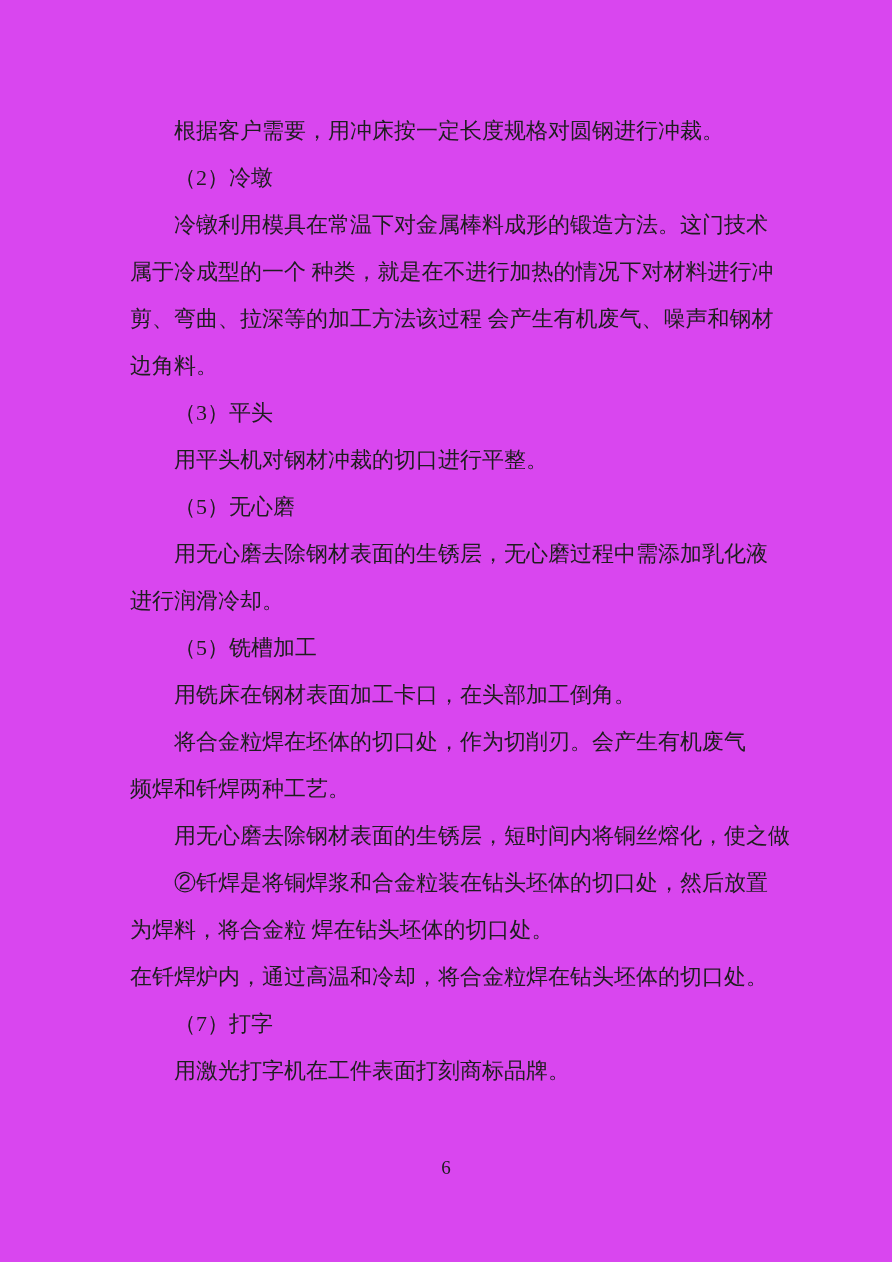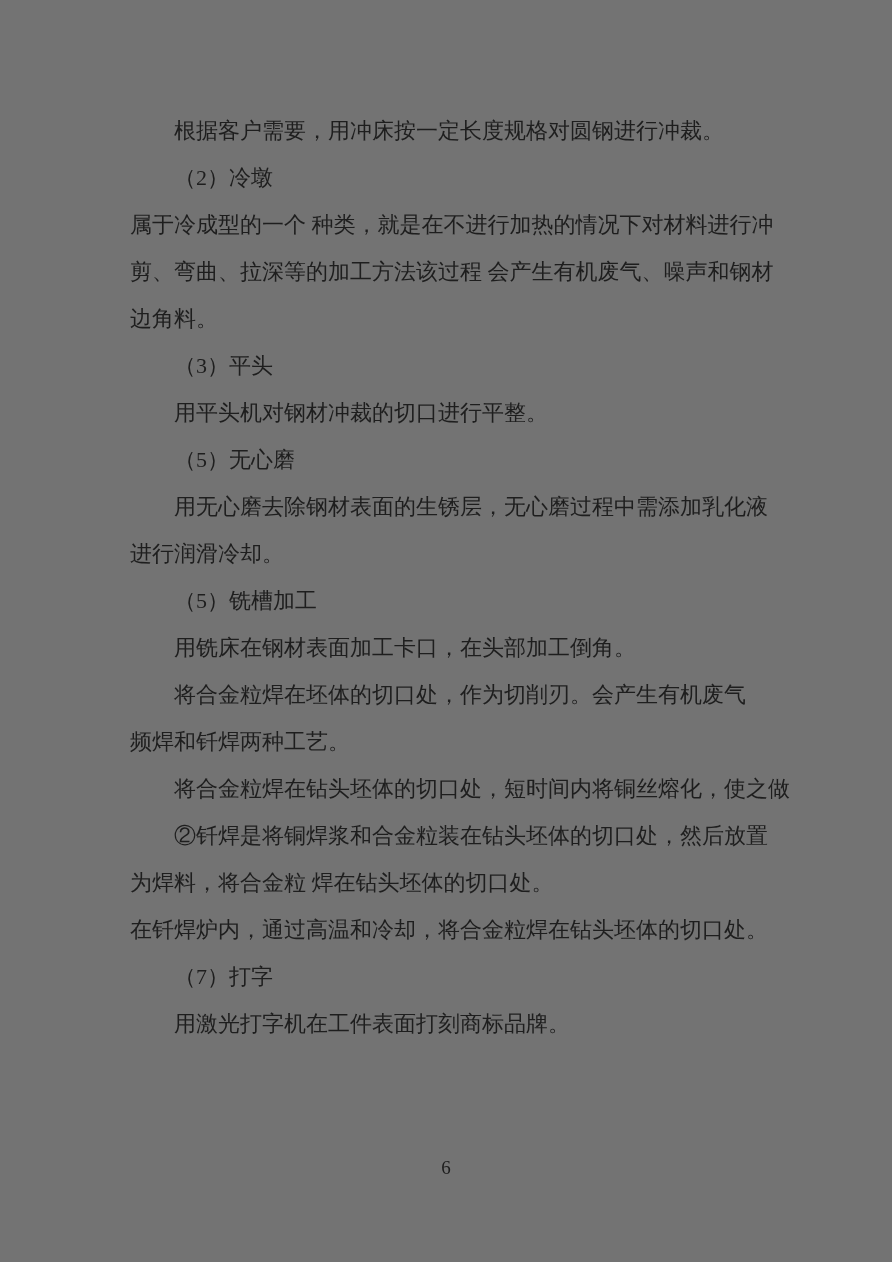--- a/index.html
+++ b/index.html
@@ -4,21 +4,21 @@
 <style>
   html, body {
     margin: 0;
     padding: 0;
     background: #ffffff;
   }
   .page {
     position: relative;
     width: 892px;
     height: 1262px;
-    background: #737373;
+    background: #d946ef;
     overflow: hidden;
     font-family: "Liberation Serif", "DejaVu Serif", serif;
     color: #1e1e1e;
   }
   .doc-body {
     position: absolute;
     top: 107px;
     left: 130px;
     width: 634px;
   }
@@ -45,33 +45,34 @@
     color: #1e1e1e;
   }
 </style>
 </head>
 <body>
 
 <div class="page">
   <main class="doc-body" id="doc-body">
       <p class="doc-line indent">根据客户需要，用冲床按一定长度规格对圆钢进行冲裁。</p>
       <p class="doc-line indent">（2）冷墩</p>
+      <p class="doc-line indent">冷镦利用模具在常温下对金属棒料成形的锻造方法。这门技术</p>
       <p class="doc-line">属于冷成型的一个 种类，就是在不进行加热的情况下对材料进行冲</p>
       <p class="doc-line">剪、弯曲、拉深等的加工方法该过程 会产生有机废气、噪声和钢材</p>
       <p class="doc-line">边角料。</p>
       <p class="doc-line indent">（3）平头</p>
       <p class="doc-line indent">用平头机对钢材冲裁的切口进行平整。</p>
       <p class="doc-line indent">（5）无心磨</p>
       <p class="doc-line indent">用无心磨去除钢材表面的生锈层，无心磨过程中需添加乳化液</p>
       <p class="doc-line">进行润滑冷却。</p>
       <p class="doc-line indent">（5）铣槽加工</p>
       <p class="doc-line indent">用铣床在钢材表面加工卡口，在头部加工倒角。</p>
       <p class="doc-line indent">将合金粒焊在坯体的切口处，作为切削刃。会产生有机废气</p>
       <p class="doc-line">频焊和钎焊两种工艺。</p>
-      <p class="doc-line indent">将合金粒焊在钻头坯体的切口处，短时间内将铜丝熔化，使之做</p>
+      <p class="doc-line indent">用无心磨去除钢材表面的生锈层，短时间内将铜丝熔化，使之做</p>
       <p class="doc-line indent">②钎焊是将铜焊浆和合金粒装在钻头坯体的切口处，然后放置</p>
       <p class="doc-line">为焊料，将合金粒 焊在钻头坯体的切口处。</p>
       <p class="doc-line">在钎焊炉内，通过高温和冷却，将合金粒焊在钻头坯体的切口处。</p>
       <p class="doc-line indent">（7）打字</p>
       <p class="doc-line indent">用激光打字机在工件表面打刻商标品牌。</p>
     </main>
   <footer class="page-footer">
     <span>6</span>
   </footer>
 </div>

